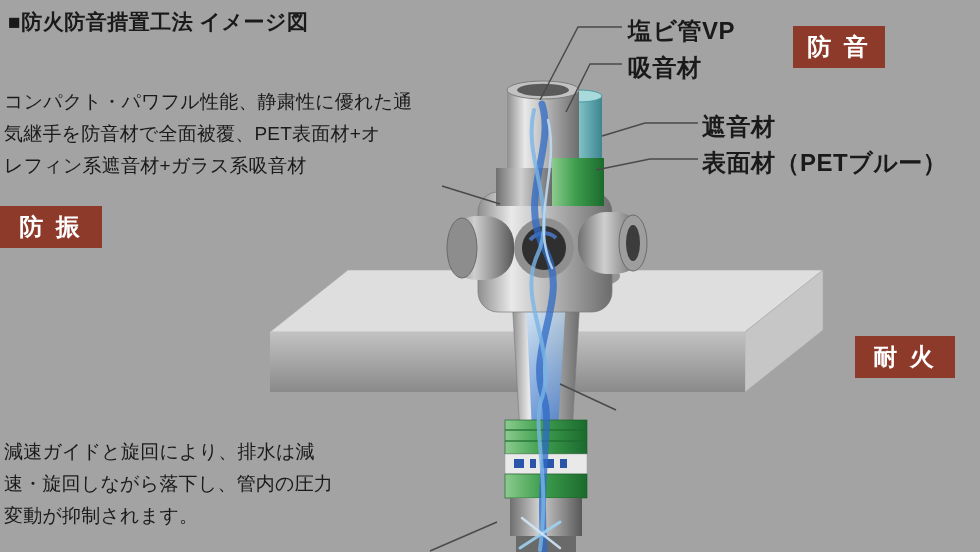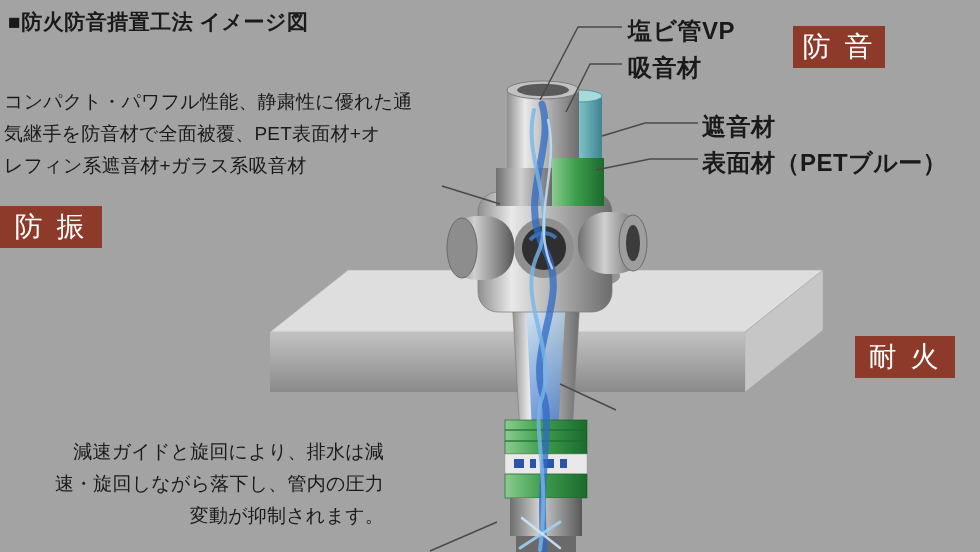--- a/index.html
+++ b/index.html
@@ -4,21 +4,21 @@
 <style>
   * { margin:0; padding:0; box-sizing:border-box; }
   html,body { background:#ffffff; }
   body { font-family:"Liberation Sans", sans-serif; color:var(--ink,#1a1a1a); }
   .canvas { position:relative; width:980px; height:552px; background:#a3a3a3; overflow:hidden; }
   .abs { position:absolute; }
   .page-title { font-size:21px; font-weight:bold; letter-spacing:0.5px; }
   .h2 { font-size:20px; font-weight:bold; letter-spacing:0.5px; }
   .body-text { font-size:19px; line-height:32px; white-space:pre-line; letter-spacing:0.2px; }
   .callout-label { font-size:24px; font-weight:bold; letter-spacing:0.5px; }
-  .badge { background:var(--badge,#8e3a2b); color:#ffffff; font-size:28px; font-weight:normal;
+  .badge { background:var(--badge,#8e3a2b); color:#ffffff; font-size:24px; font-weight:bold;
            display:flex; align-items:center; justify-content:center; letter-spacing:3px; }
   svg.art { position:absolute; left:0; top:0; }
 </style>
 </head>
 <body>
 
 <div class="canvas">
 
   <svg class="art" width="980" height="552" viewBox="0 0 980 552" aria-hidden="true">
     <defs>
@@ -130,18 +130,18 @@
 
   <div class="abs badge" style="left:0px; top:206px; width:102px; height:42px;">防 振</div>
   <div class="abs badge" style="left:793px; top:26px; width:92px; height:42px;">防 音</div>
   <div class="abs badge" style="left:855px; top:336px; width:100px; height:42px;">耐 火</div>
 
   <div class="abs callout-label" style="left:628px; top:15px;">塩ビ管VP</div>
   <div class="abs callout-label" style="left:628px; top:52px;">吸音材</div>
   <div class="abs callout-label" style="left:702px; top:111px;">遮音材</div>
   <div class="abs callout-label" style="left:702px; top:147px;">表面材（PETブルー）</div>
 
-  <div class="abs body-text" style="left:4px; top:436px; width:380px;text-align:right;">減速ガイドと旋回により、排水は減
+  <div class="abs body-text" style="left:4px; top:436px; width:380px;">減速ガイドと旋回により、排水は減
 速・旋回しながら落下し、管内の圧力
 変動が抑制されます。</div>
 
 
 </div>
 
 </body></html>

